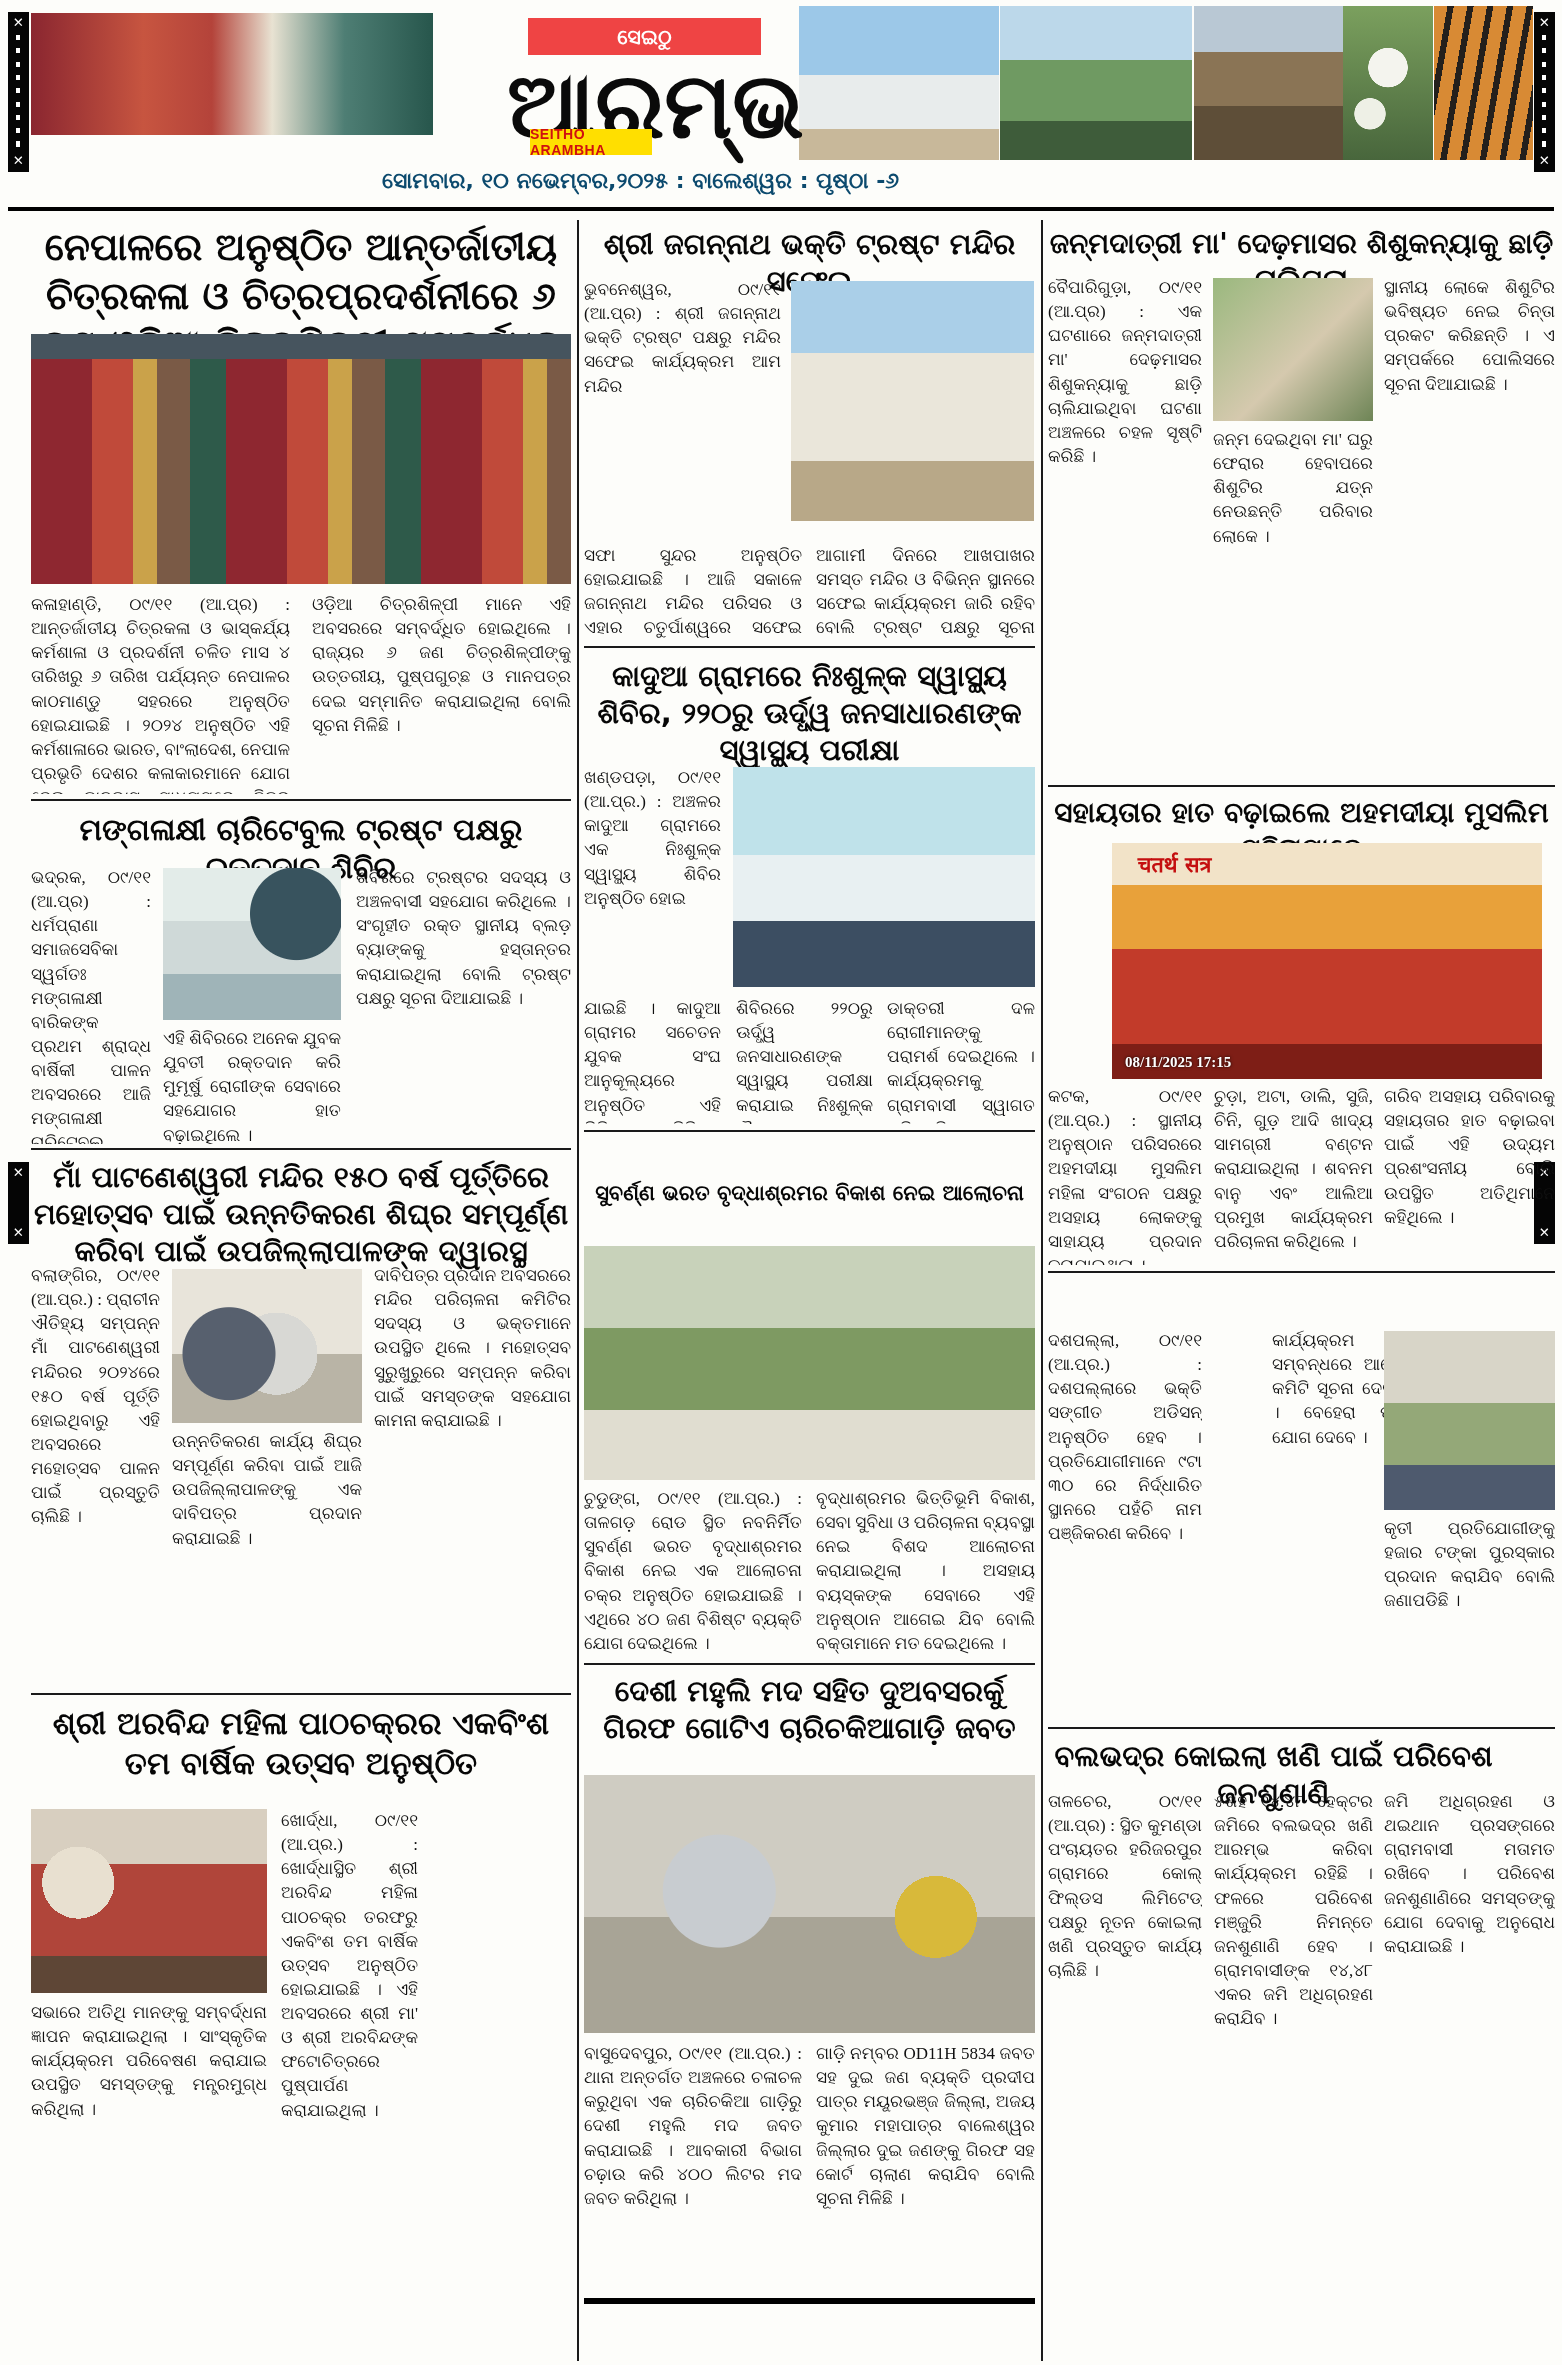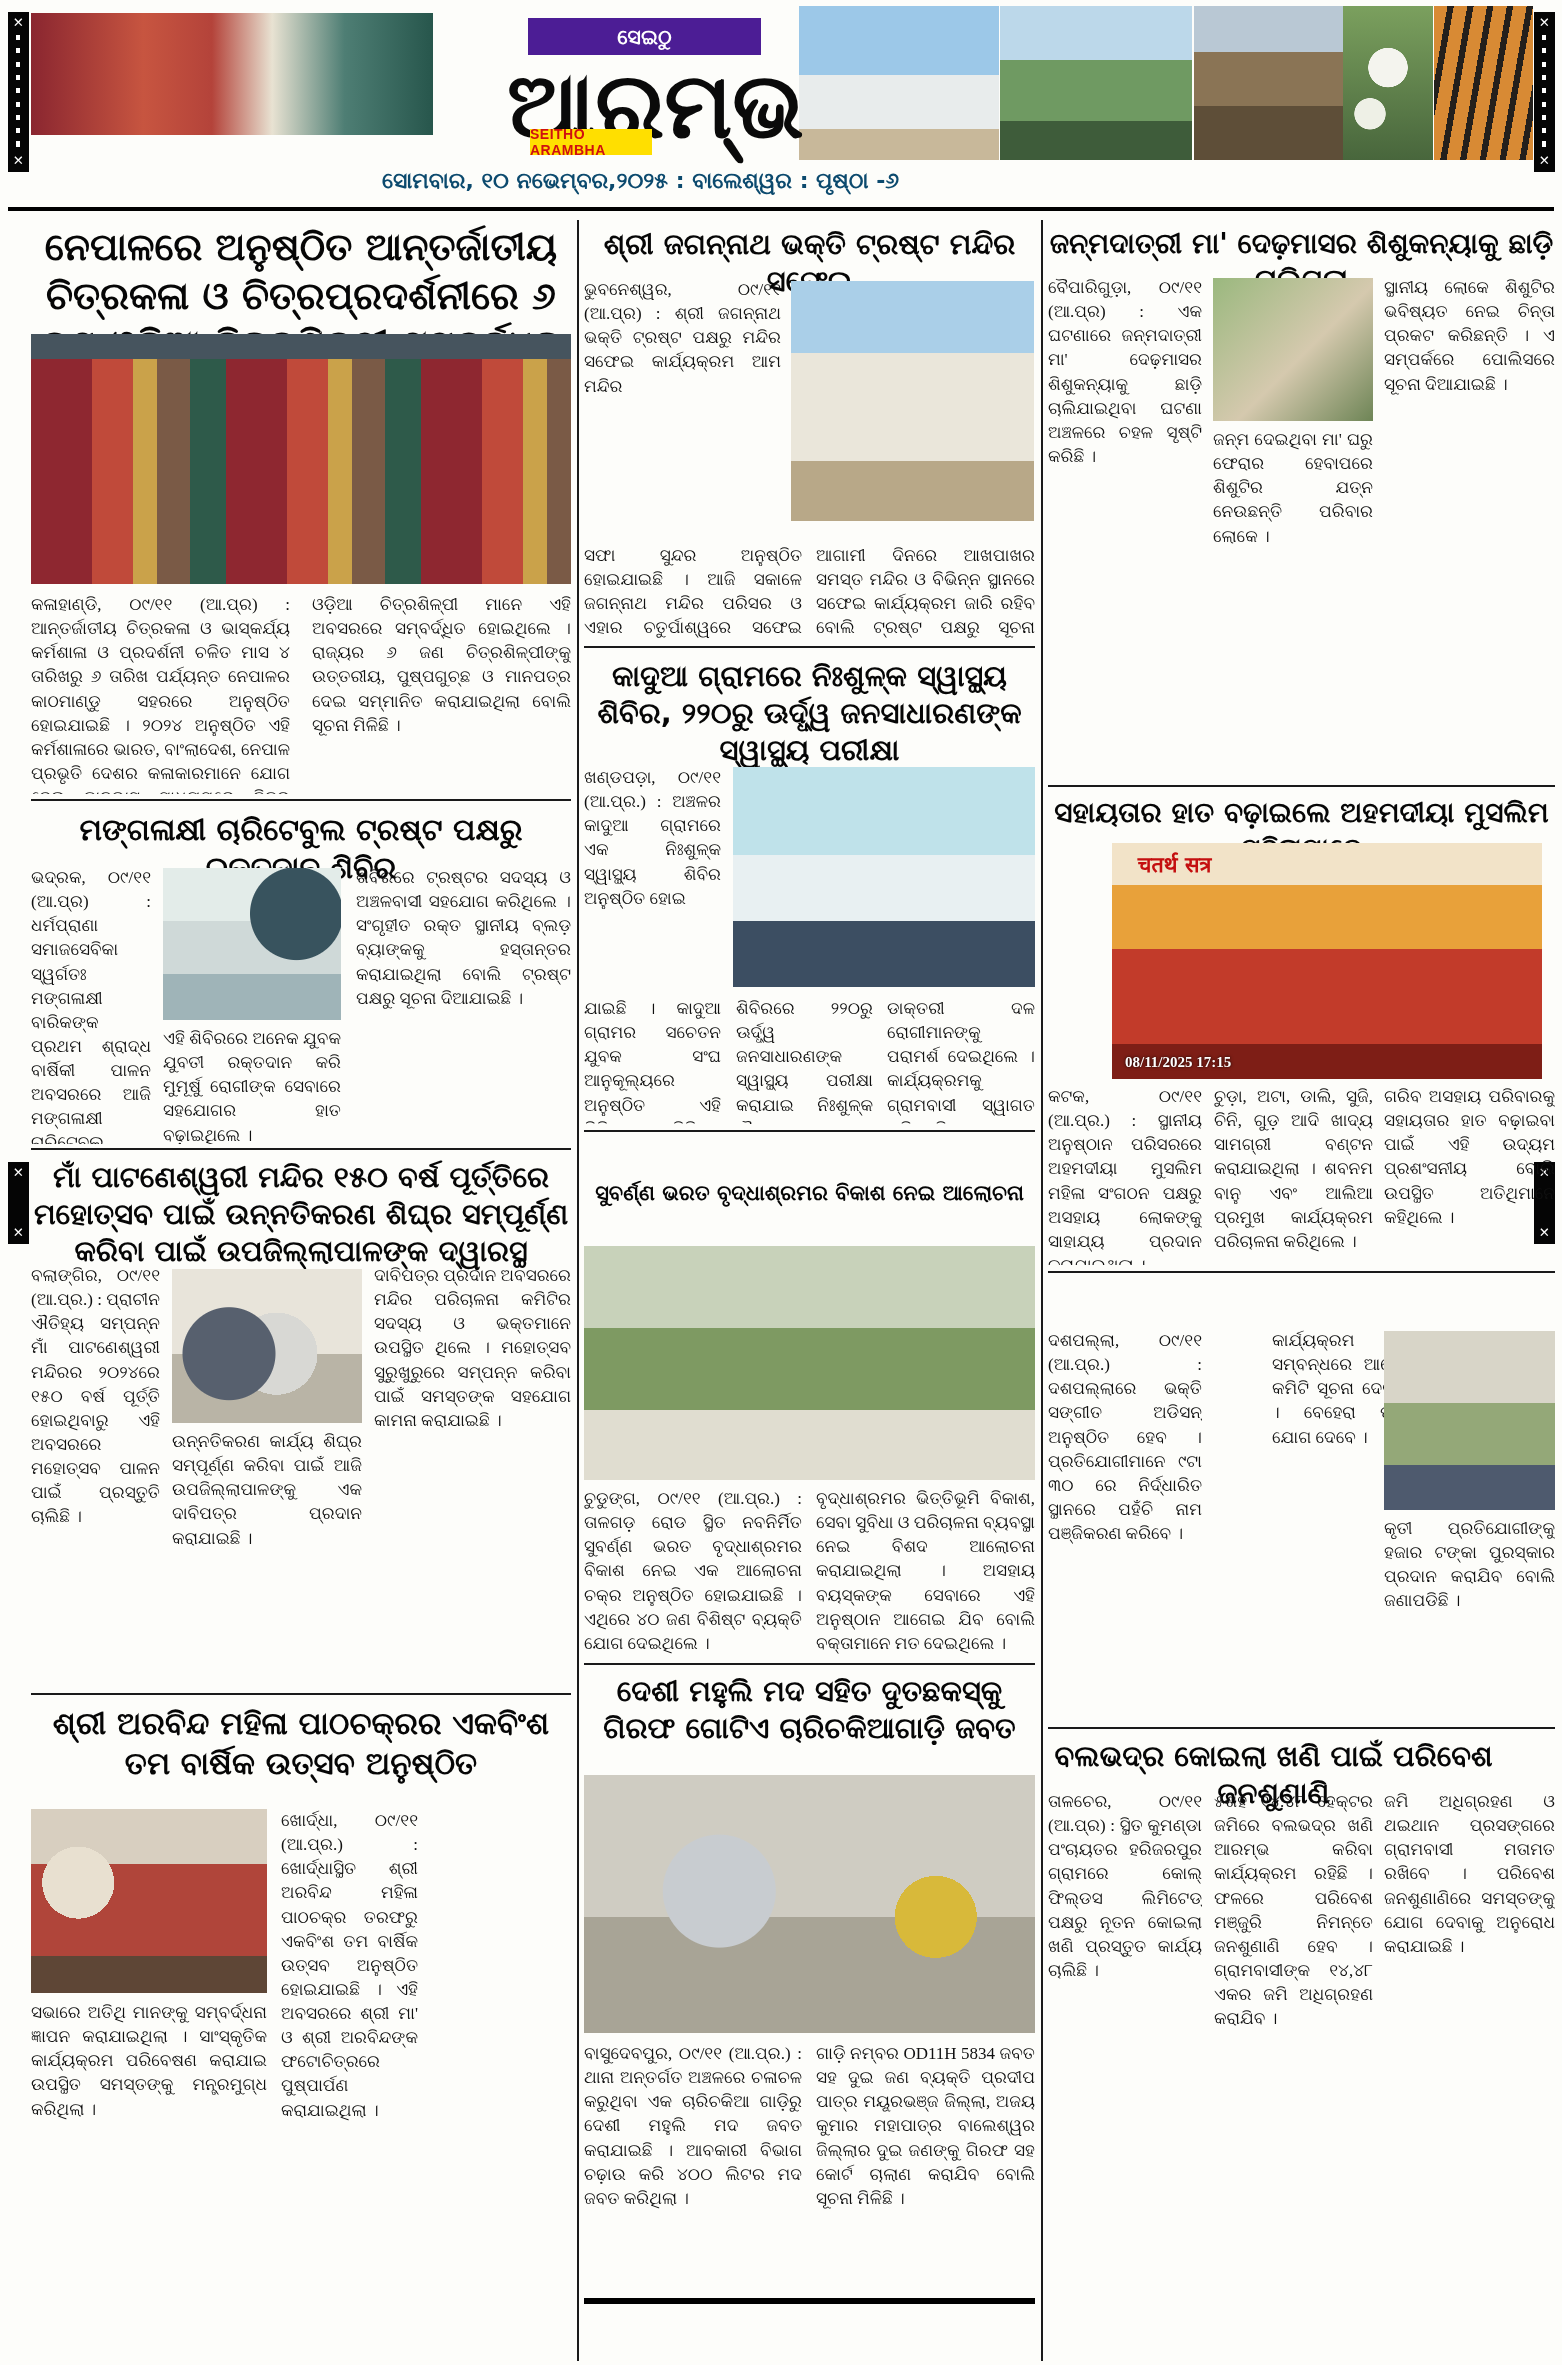--- a/index.html
+++ b/index.html
@@ -27,21 +27,21 @@
      background:linear-gradient(180deg,#bcd8ea 0 35%,#6f9a62 35% 75%,#3e5c3a 75%);}
   .bp-dam{left:1194px;width:149px;
      background:linear-gradient(180deg,#b9c8d4 0 30%,#8a7455 30% 65%,#5e4e38 65%);}
   .bp-flowers{left:1343px;width:90px;
      background:radial-gradient(circle at 50% 40%,#f4f4ee 0 19.5px,transparent 20px),
                 radial-gradient(circle at 30% 70%,#eef0e6 0 15.4px,transparent 16px),
                 linear-gradient(180deg,#7ba05e,#48663c);}
   .bp-tiger{left:1434px;width:99px;
      background:repeating-linear-gradient(100deg,#d88a34 0 13.3px,#24201c 13.3px 19.5px),
                 linear-gradient(180deg,#c8d8c0,#8aa06a);}
-  .masthead-pre{position:absolute;left:528px;top:18.4px;width:233px;height:37px;background:#4c1d95;
+  .masthead-pre{position:absolute;left:528px;top:18.4px;width:233px;height:37px;background:#ef4444;
      color:#fff;display:flex;align-items:center;justify-content:center;
      font-family:"DejaVu Sans",sans-serif;font-size:20.5px;font-weight:bold;}
   .masthead-title{position:absolute;left:502px;top:49px;width:307px;height:113px;
      display:flex;align-items:center;justify-content:center;color:#0a0a0a;
      font-family:"DejaVu Sans",sans-serif;font-size:91px;font-weight:bold;line-height:1;}
   .masthead-tagline{position:absolute;left:530px;top:129px;width:122px;height:25.6px;background:#ffdf00;
      color:#d01010;display:flex;align-items:center;justify-content:center;
      font-family:"Liberation Sans",sans-serif;font-size:14px;font-weight:bold;letter-spacing:0.5px;}
   .edition-line{position:absolute;left:287px;top:164px;width:707px;height:33px;
      font-family:"DejaVu Sans",sans-serif;font-size:22px;font-weight:bold;color:#0c4a6e;
@@ -248,21 +248,21 @@
   <div class="colcut aF-c3">ଶିବିରରେ ୨୨୦ରୁ ଊର୍ଦ୍ଧ୍ୱ ଜନସାଧାରଣଙ୍କ ସ୍ୱାସ୍ଥ୍ୟ ପରୀକ୍ଷା କରାଯାଇ ନିଃଶୁଳ୍କ ଔଷଧ ବଣ୍ଟନ କରାଯାଇଥିଲା ।</div>
   <div class="colcut aF-c4">ଡାକ୍ତରୀ ଦଳ ରୋଗୀମାନଙ୍କୁ ପରାମର୍ଶ ଦେଇଥିଲେ । କାର୍ଯ୍ୟକ୍ରମକୁ ଗ୍ରାମବାସୀ ସ୍ୱାଗତ କରିଛନ୍ତି ।</div>
   <div class="hrule hr-M2"></div>
 
   <div class="headline aG-head">ସୁବର୍ଣ୍ଣ ଭରତ ବୃଦ୍ଧାଶ୍ରମର ବିକାଶ ନେଇ ଆଲୋଚନା</div>
   <div class="photo ph-g aG-photo"></div>
   <div class="colcut aG-c1">ଚୁଡୁଙ୍ଗ, ୦୯/୧୧ (ଆ.ପ୍ର.) : ତାଳଗଡ଼ ରୋଡ ସ୍ଥିତ ନବନିର୍ମିତ ସୁବର୍ଣ୍ଣ ଭରତ ବୃଦ୍ଧାଶ୍ରମର ବିକାଶ ନେଇ ଏକ ଆଲୋଚନା ଚକ୍ର ଅନୁଷ୍ଠିତ ହୋଇଯାଇଛି । ଏଥିରେ ୪୦ ଜଣ ବିଶିଷ୍ଟ ବ୍ୟକ୍ତି ଯୋଗ ଦେଇଥିଲେ ।</div>
   <div class="colcut aG-c2">ବୃଦ୍ଧାଶ୍ରମର ଭିତ୍ତିଭୂମି ବିକାଶ, ସେବା ସୁବିଧା ଓ ପରିଚାଳନା ବ୍ୟବସ୍ଥା ନେଇ ବିଶଦ ଆଲୋଚନା କରାଯାଇଥିଲା । ଅସହାୟ ବୟସ୍କଙ୍କ ସେବାରେ ଏହି ଅନୁଷ୍ଠାନ ଆଗେଇ ଯିବ ବୋଲି ବକ୍ତାମାନେ ମତ ଦେଇଥିଲେ ।</div>
   <div class="hrule hr-M3"></div>
 
-  <div class="headline aH-head">ଦେଶୀ ମହୁଲି ମଦ ସହିତ ଦୁତଛକସ୍କୁ ଗିରଫ ଗୋଟିଏ ଚାରିଚକିଆଗାଡ଼ି ଜବତ</div>
+  <div class="headline aH-head">ଦେଶୀ ମହୁଲି ମଦ ସହିତ ଦୁଅବସରର୍କୁ ଗିରଫ ଗୋଟିଏ ଚାରିଚକିଆଗାଡ଼ି ଜବତ</div>
   <div class="photo ph-h aH-photo"></div>
   <div class="colcut aH-c1">ବାସୁଦେବପୁର, ୦୯/୧୧ (ଆ.ପ୍ର.) : ଥାନା ଅନ୍ତର୍ଗତ ଅଞ୍ଚଳରେ ଚଳାଚଳ କରୁଥିବା ଏକ ଚାରିଚକିଆ ଗାଡ଼ିରୁ ଦେଶୀ ମହୁଲି ମଦ ଜବତ କରାଯାଇଛି । ଆବକାରୀ ବିଭାଗ ଚଢ଼ାଉ କରି ୪୦୦ ଲିଟର ମଦ ଜବତ କରିଥିଲା ।</div>
   <div class="colcut aH-c2">ଗାଡ଼ି ନମ୍ବର OD11H 5834 ଜବତ ସହ ଦୁଇ ଜଣ ବ୍ୟକ୍ତି ପ୍ରଦୀପ ପାତ୍ର ମୟୂରଭଞ୍ଜ ଜିଲ୍ଲା, ଅଜୟ କୁମାର ମହାପାତ୍ର ବାଲେଶ୍ୱର ଜିଲ୍ଲାର ଦୁଇ ଜଣଙ୍କୁ ଗିରଫ ସହ କୋର୍ଟ ଚାଲାଣ କରାଯିବ ବୋଲି ସୂଚନା ମିଳିଛି ।</div>
   <div class="hrule-thick hr-M4"></div>
 
   <div class="headline aI-head">ଜନ୍ମଦାତ୍ରୀ ମା' ଦେଢ଼ମାସର ଶିଶୁକନ୍ୟାକୁ ଛାଡ଼ି ଚାଲିଗଲା</div>
   <div class="colcut aI-c1">ବୈପାରିଗୁଡ଼ା, ୦୯/୧୧ (ଆ.ପ୍ର) : ଏକ ଘଟଣାରେ ଜନ୍ମଦାତ୍ରୀ ମା' ଦେଢ଼ମାସର ଶିଶୁକନ୍ୟାକୁ ଛାଡ଼ି ଚାଲିଯାଇଥିବା ଘଟଣା ଅଞ୍ଚଳରେ ଚହଳ ସୃଷ୍ଟି କରିଛି ।</div>
   <div class="photo ph-i aI-photo"></div>
   <div class="colcut aI-c2">ଜନ୍ମ ଦେଇଥିବା ମା' ଘରୁ ଫେରାର ହେବାପରେ ଶିଶୁଟିର ଯତ୍ନ ନେଉଛନ୍ତି ପରିବାର ଲୋକେ ।</div>
   <div class="colcut aI-c3">ସ୍ଥାନୀୟ ଲୋକେ ଶିଶୁଟିର ଭବିଷ୍ୟତ ନେଇ ଚିନ୍ତା ପ୍ରକଟ କରିଛନ୍ତି । ଏ ସମ୍ପର୍କରେ ପୋଲିସରେ ସୂଚନା ଦିଆଯାଇଛି ।</div>

